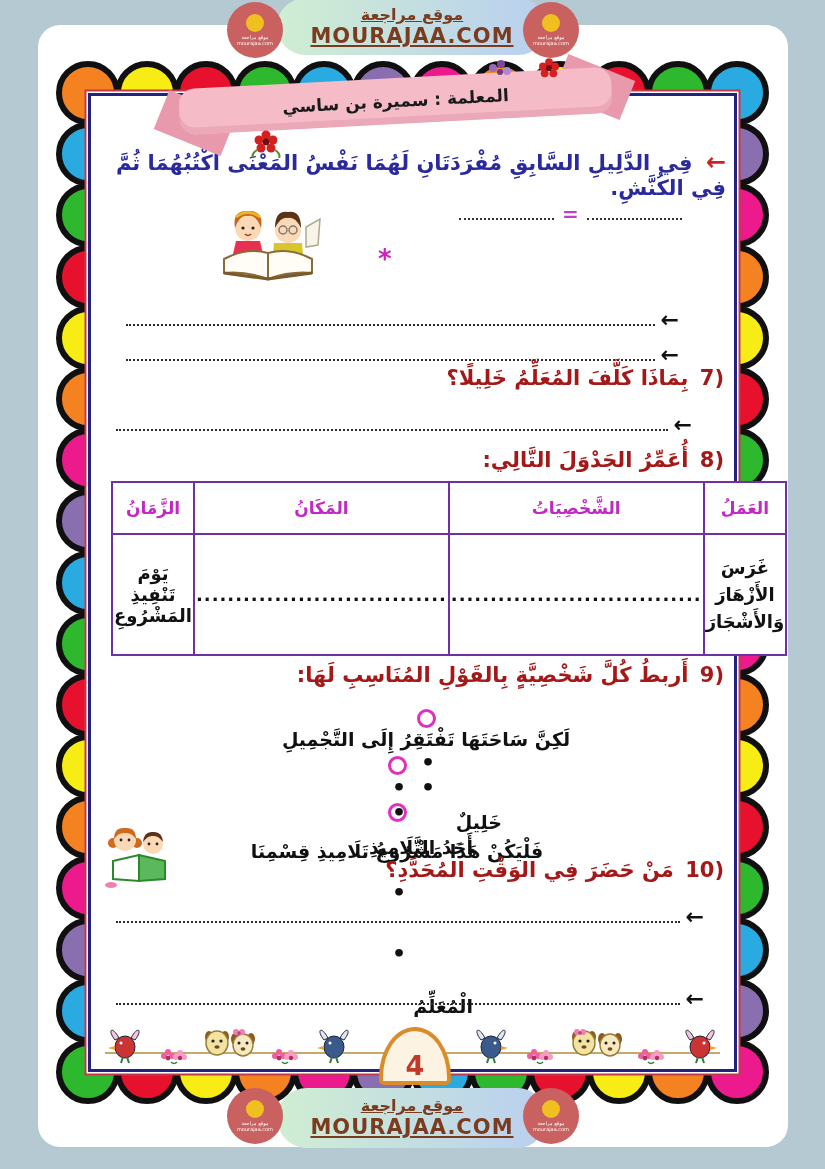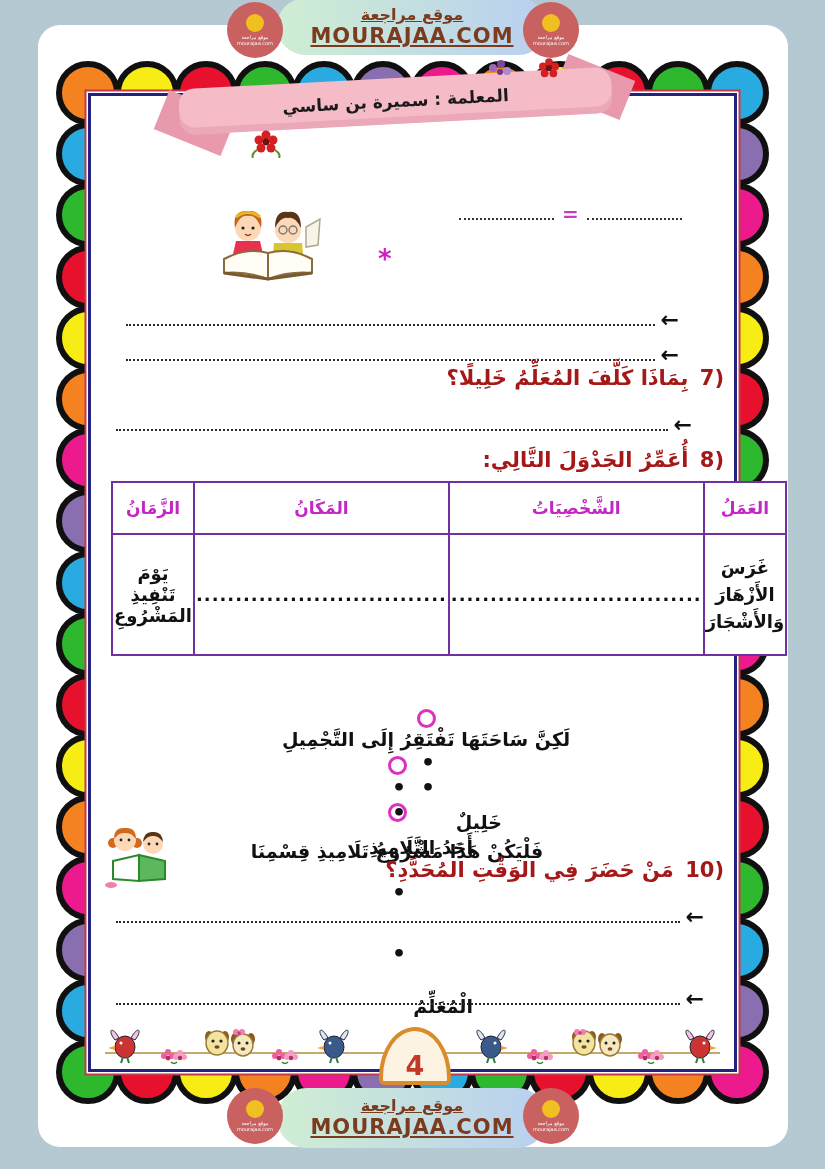--- a/index.html
+++ b/index.html
@@ -158,20 +158,24 @@
       <div class="scallop" style="left: 372px; top: 36px; background: rgb(236, 26, 141);"></div>
       <div class="scallop" style="left: 313px; top: 36px; background: rgb(138, 111, 176);"></div>
       <div class="scallop" style="left: 254px; top: 36px; background: rgb(41, 171, 226);"></div>
       <div class="scallop" style="left: 195px; top: 36px; background: rgb(46, 184, 46);"></div>
       <div class="scallop" style="left: 136px; top: 36px; background: rgb(232, 17, 45);"></div>
       <div class="scallop" style="left: 77px; top: 36px; background: rgb(247, 236, 19);"></div>
       <div class="scallop" style="left: 18px; top: 36px; background: rgb(245, 130, 32);"></div>
 
     <div class="panel">
 
+      <div class="blk intro">
+        <span class="arrow-red">←</span>
+        <span>فِي الدَّلِيلِ السَّابِقِ مُفْرَدَتَانِ لَهُمَا نَفْسُ المَعْنَى أَكْتُبُهُمَا ثُمَّ فِي الكُنَّشِ.</span>
+      </div>
 
       <div class="blk eqrow">
         <div class="eqdots"></div>
         <span class="eqsign">=</span>
         <div class="eqdots"></div>
       </div>
 
       <svg class="blk clip1" width="128" height="88" viewBox="0 0 128 88">
         <path d="M100 28 L114 20 L112 46 L100 48 Z" fill="#f8f4ea" stroke="#b0a890" stroke-width="1.5"></path>
         <ellipse cx="82" cy="71" rx="17" ry="7" fill="#4a78c8"></ellipse>
@@ -235,20 +239,24 @@
         </tr>
         <tr>
           <td class="cell-multiline">غَرَسَ الأَزْهَارَ وَالأَشْجَارَ</td>
           <td class="dotcell">................................</td>
           <td class="dotcell">................................</td>
           <td>يَوْمَ تَنْفِيذِ المَشْرُوعِ</td>
         </tr>
       </tbody>
         </table>
 
+      <div class="question" style="top:567px;">
+        <span class="qnum">9)</span>
+        <span>أَربطُ كُلَّ شَخْصِيَّةٍ بِالقَوْلِ المُنَاسِبِ لَهَا:</span>
+      </div>
 
       <div class="match indent" style="top:613px;">
         <span class="omark"></span>
         <span class="say">لَكِنَّ سَاحَتَهَا تَفْتَقِرُ إِلَى التَّجْمِيلِ</span>
         <span class="mdot">•</span>
         <span class="spacer"></span>
         <span class="mdot">•</span>
         <span class="mname">خَلِيلٌ</span>
       </div>
       <div class="match" style="top:660px;">

